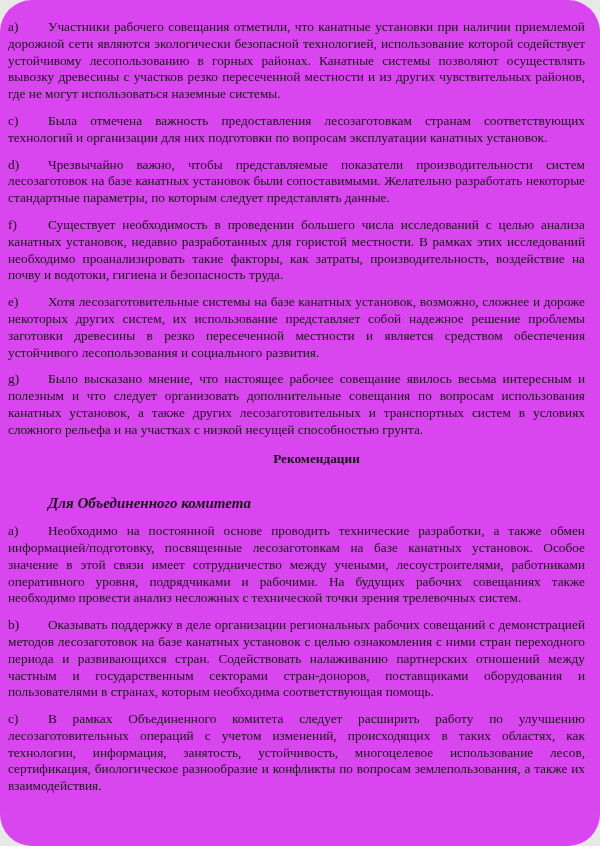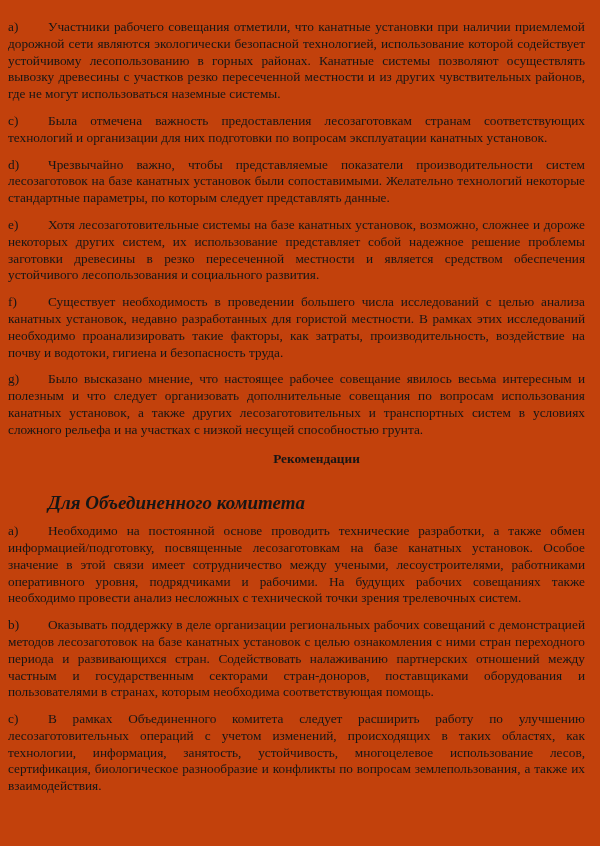--- a/index.html
+++ b/index.html
@@ -5,67 +5,68 @@
   html, body {
     margin: 0;
     padding: 0;
     background: #e8e8e6;
   }
   .page {
     position: relative;
     width: 600px;
     height: 846px;
     margin: 0 auto;
-    background: #c2410c;
+    background: #d946ef;
     box-sizing: border-box;
     padding: 19px 15px 0 8px;
     font-family: "Liberation Serif", "DejaVu Serif", serif;
     font-size: 13.3px;
     line-height: 16.8px;
     color: #161616;
     overflow: hidden;
+    border-radius: 32px;
   }
   .para {
     margin: 0 0 10px 0;
     text-align: justify;
   }
   .plabel {
     display: inline-block;
     width: 40px;
     text-align: left;
   }
   .heading {
     font-weight: bold;
     font-size: 13.3px;
     margin: 12px 0 11px 40px;
     text-align: center;
   }
   .subheading {
     font-weight: bold;
     font-style: italic;
-    font-size: 19px;
+    font-size: 15px;
     margin: 28px 0 11px 40px;
     text-align: left;
   }
 </style>
 </head>
 <body>
 
 <div class="page">
 
   <p class="para"><span class="plabel">a)</span><span>Участники рабочего совещания отметили, что канатные установки при наличии приемлемой дорожной сети являются экологически безопасной технологией, использование которой содействует устойчивому лесопользованию в горных районах.  Канатные системы позволяют осуществлять вывозку древесины с участков резко пересеченной местности и из других чувствительных районов, где не могут использоваться наземные системы.</span></p>
 
 
   <p class="para"><span class="plabel">c)</span><span>Была отмечена важность предоставления лесозаготовкам странам соответствующих технологий и организации для них подготовки по вопросам эксплуатации канатных установок.</span></p>
 
-  <p class="para"><span class="plabel">d)</span><span>Чрезвычайно важно, чтобы представляемые показатели производительности систем лесозаготовок на базе канатных установок были сопоставимыми.  Желательно технологий некоторые стандартные параметры, по которым следует представлять данные.</span></p>
+  <p class="para"><span class="plabel">d)</span><span>Чрезвычайно важно, чтобы представляемые показатели производительности систем лесозаготовок на базе канатных установок были сопоставимыми.  Желательно разработать некоторые стандартные параметры, по которым следует представлять данные.</span></p>
+
+  <p class="para"><span class="plabel">f)</span><span>Существует необходимость в проведении большего числа исследований с целью анализа канатных установок, недавно разработанных для гористой местности.  В рамках этих исследований необходимо проанализировать такие факторы, как затраты, производительность, воздействие на почву и водотоки, гигиена и безопасность труда.</span></p>
 
   <p class="para"><span class="plabel">e)</span><span>Хотя лесозаготовительные системы на базе канатных установок, возможно, сложнее и дороже некоторых других систем, их использование представляет собой надежное решение проблемы заготовки древесины в резко пересеченной местности и является средством обеспечения устойчивого лесопользования и социального развития.</span></p>
-
-  <p class="para"><span class="plabel">f)</span><span>Существует необходимость в проведении большего числа исследований с целью анализа канатных установок, недавно разработанных для гористой местности.  В рамках этих исследований необходимо проанализировать такие факторы, как затраты, производительность, воздействие на почву и водотоки, гигиена и безопасность труда.</span></p>
 
   <p class="para"><span class="plabel">g)</span><span>Было высказано мнение, что настоящее рабочее совещание явилось весьма интересным и полезным и что следует организовать дополнительные совещания по вопросам использования канатных установок, а также других лесозаготовительных и транспортных систем в условиях сложного рельефа и на участках с низкой несущей способностью грунта.</span></p>
 
   <div class="heading">Рекомендации</div>
 
   <div class="subheading">Для Объединенного комитета</div>
 
   <p class="para"><span class="plabel">a)</span><span>Необходимо на постоянной основе проводить технические разработки, а также обмен информацией/подготовку, посвященные лесозаготовкам на базе канатных установок.  Особое значение в этой связи имеет сотрудничество между учеными, лесоустроителями, работниками оперативного уровня, подрядчиками и рабочими.  На будущих рабочих совещаниях также необходимо провести анализ несложных с технической точки зрения трелевочных систем.</span></p>
 
   <p class="para"><span class="plabel">b)</span><span>Оказывать поддержку в деле организации региональных рабочих совещаний с демонстрацией методов лесозаготовок на базе канатных установок с целью ознакомления с ними стран переходного периода и развивающихся стран.  Содействовать налаживанию партнерских отношений между частным и государственным секторами стран-доноров, поставщиками оборудования и пользователями в странах, которым необходима соответствующая помощь.</span></p>

